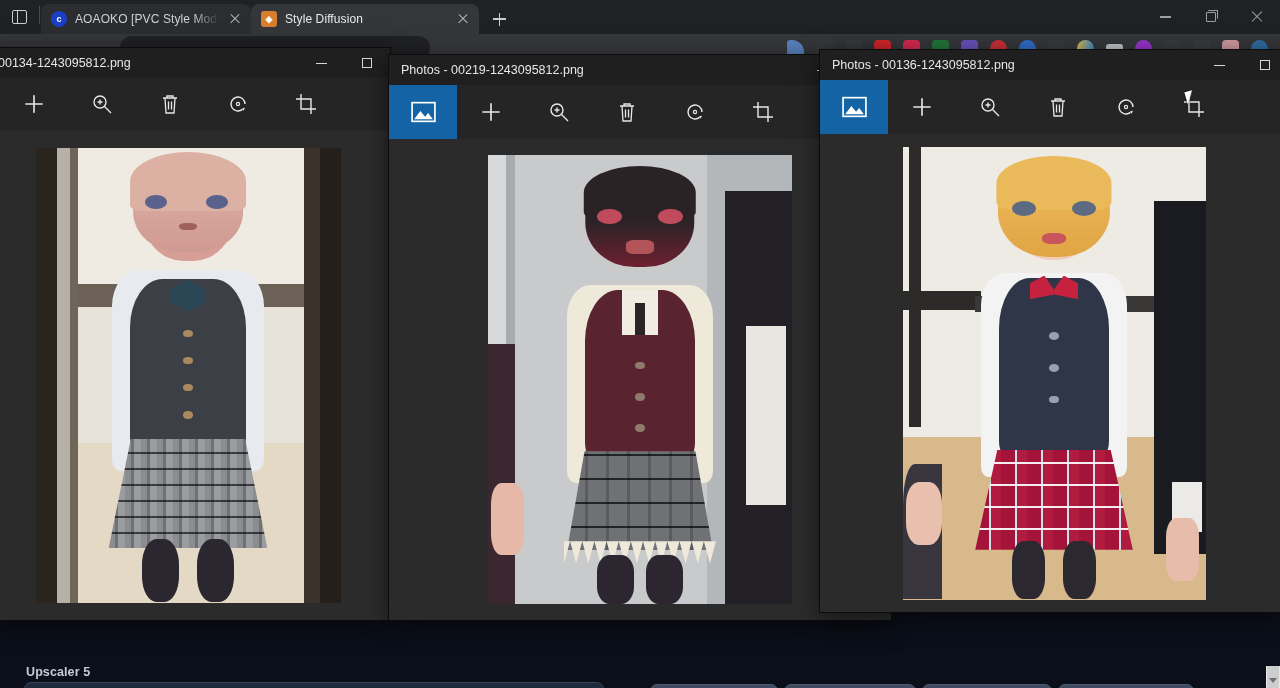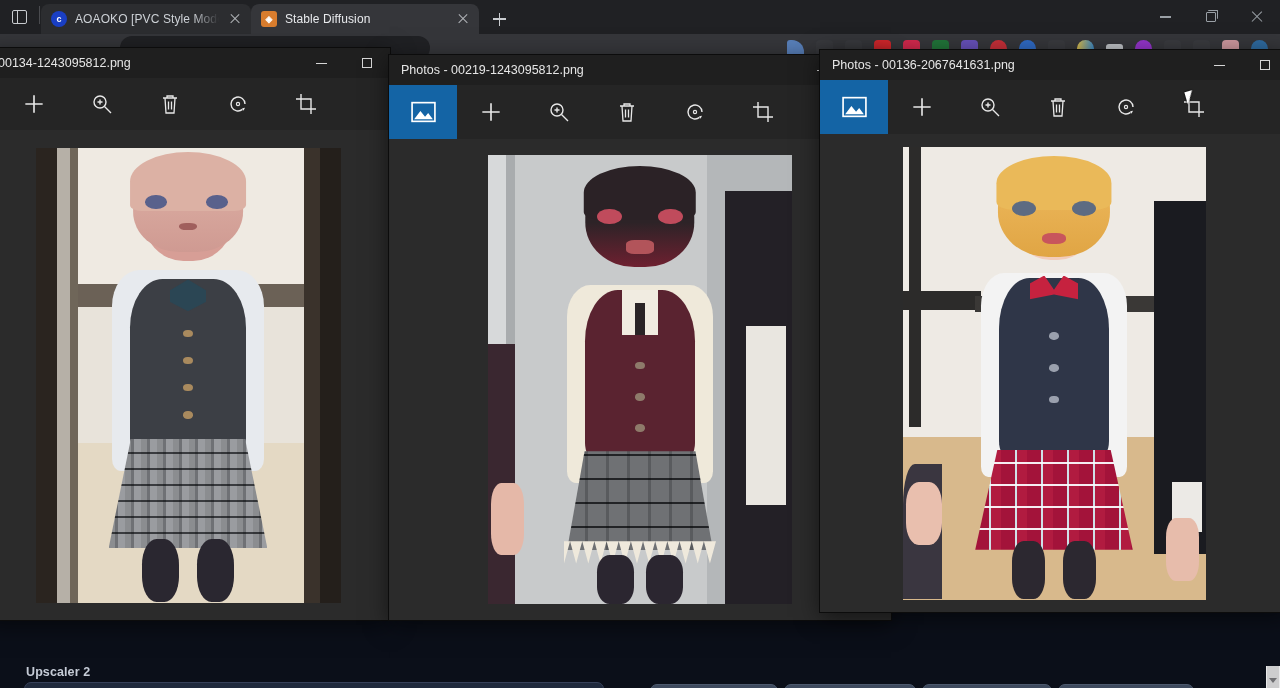--- a/index.html
+++ b/index.html
@@ -180,21 +180,21 @@
       <div class="tab-sep"></div>
 
       <div class="tab inactive">
         <div class="tab-fav fav-blue">c</div>
         <div class="tab-title">AOAOKO [PVC Style Model] - PV</div>
         <div class="tab-close"></div>
       </div>
 
       <div class="tab active">
         <div class="tab-fav fav-orange">◈</div>
-        <div class="tab-title">Stable Diffusion</div>
+        <div class="tab-title">Style Diffusion</div>
         <div class="tab-close"></div>
       </div>
 
       <div class="newtab"></div>
 
       <div class="wincontrols">
         <div class="wc">
             <div class="wc-min"></div>
           </div>
         <div class="wc">
@@ -224,21 +224,21 @@
         <div class="ext" style="background:#9b34d6;border-radius:50%;"></div>
         <div class="ext" style="background:#3a3b3f;"></div>
         <div class="ext" style="background:#3a3b3f;"></div>
         <div class="ext" style="background:#d9a0a6;border-radius:4px;"></div>
         <div class="ext" style="background:#2e6fa8;border-radius:50%;"></div>
       </div>
     </div>
 
     <div class="sd-page">
 
-      <div class="sd-label lbl-up1">Upscaler 2</div>
+      <div class="sd-label lbl-up1">Upscaler 5</div>
 
       <div class="sd-dropdown">
         
         
       </div>
 
       <div class="sd-btn-row">
         <div class="sd-btn btn-folder">
           
         </div>
@@ -413,21 +413,21 @@
         <div style="position:absolute;left:25%;top:86%;width:50%;height:5%;background:#efe9dc;
              clip-path:polygon(0 0,100% 0,96% 100%,92% 0,88% 100%,84% 0,80% 100%,76% 0,72% 100%,68% 0,64% 100%,60% 0,56% 100%,52% 0,48% 100%,44% 0,40% 100%,36% 0,32% 100%,28% 0,24% 100%,20% 0,16% 100%,12% 0,8% 100%,4% 0,0 100%);"></div>
         <div style="position:absolute;left:36%;top:89%;width:12%;height:11%;background:#2b2630;border-radius:35%;"></div>
         <div style="position:absolute;left:52%;top:89%;width:12%;height:11%;background:#2b2630;border-radius:35%;"></div>
       </div>
     </div>
   </div>
 
   <div class="phwin" style="left:820px; top:50px; width:468px; height:562px;">
     <div class="phwin-title">
-      <span>Photos - 00136-2067641631.png</span>
+      <span>Photos - 00136-1243095812.png</span>
       <div class="phwin-ctrls">
         <div class="pwc">
             <div class="pwc-min"></div>
           </div>
         <div class="pwc">
             <div class="pwc-max"></div>
           </div>
       </div>
     </div>
     <div class="phwin-toolbar" style="height:54px;">

